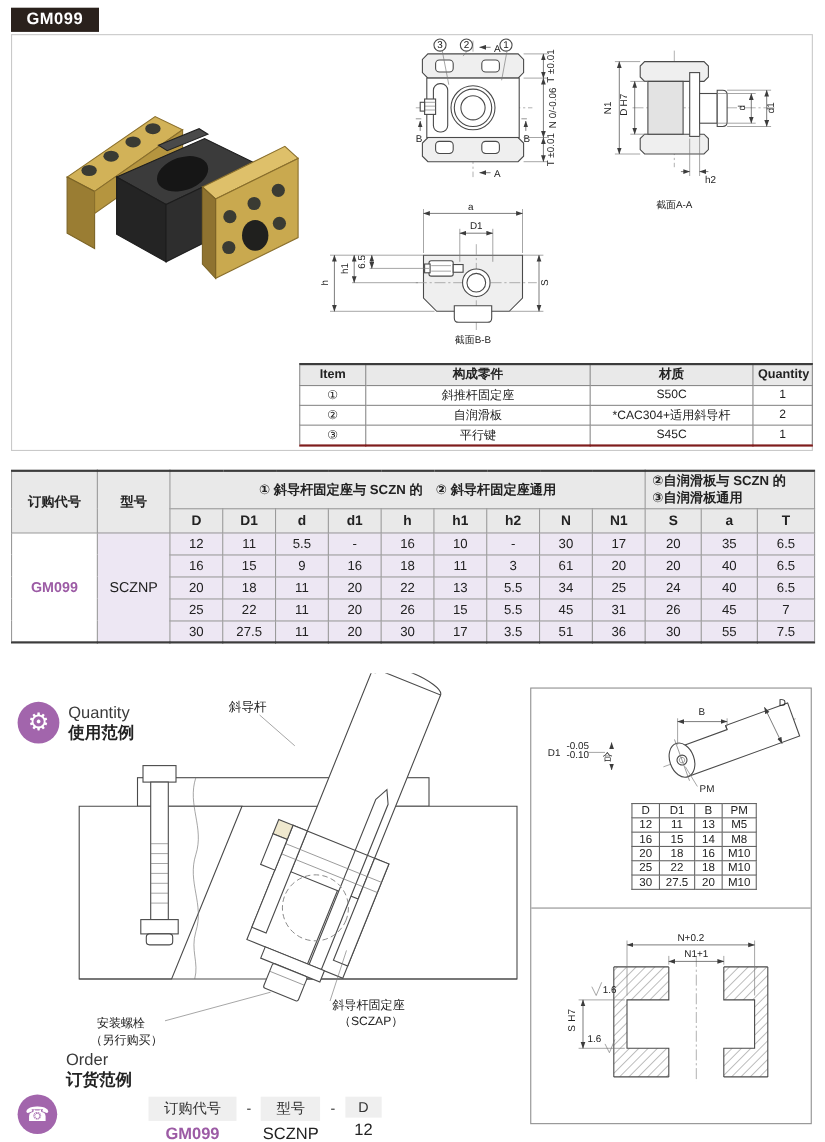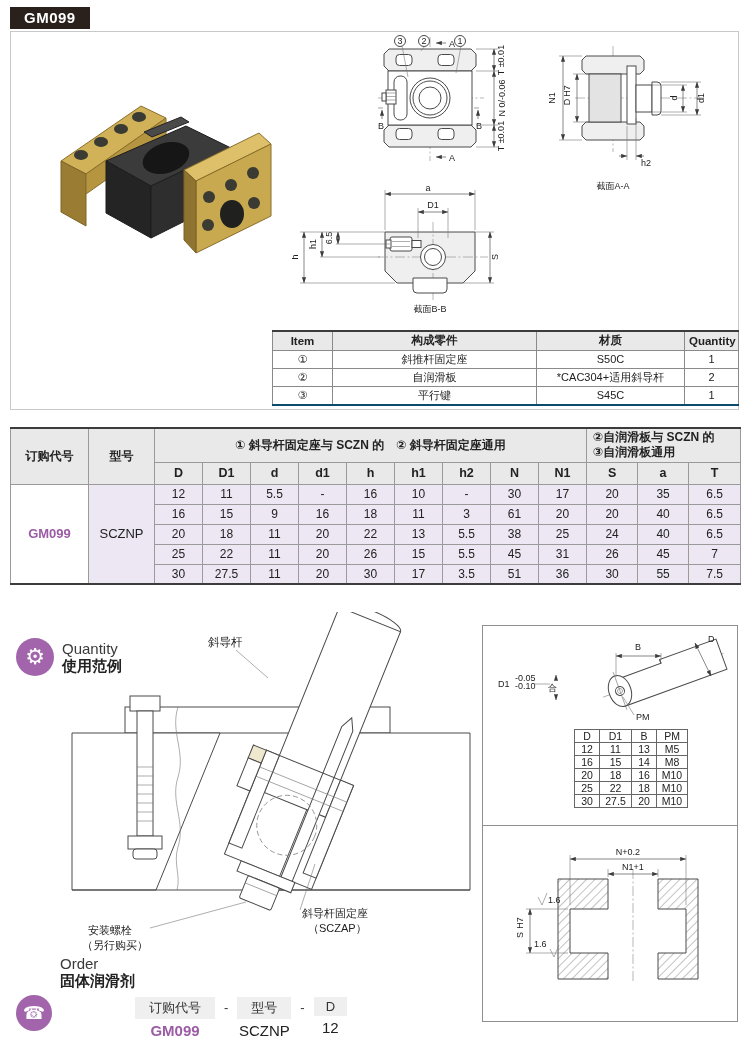--- a/index.html
+++ b/index.html
@@ -7,21 +7,21 @@
   body { width:750px; height:1038px; position:relative; font-family:"Liberation Sans","DejaVu Sans",sans-serif; color:#222; overflow:hidden; }
 
   .badge { position:absolute; left:10px; top:7px; background:#2a211c; color:#fff; font-weight:bold; font-size:15px; letter-spacing:.5px; padding:2px 14px 3px; }
 
   .topbox { position:absolute; left:10px; top:31px; width:729px; height:379px; border:1px solid #c9c9c9; background:#fff; }
   .abs { position:absolute; }
 
   
   table { border-collapse:collapse; table-layout:fixed; }
   .parts-table { position:absolute; left:261px; top:298px; width:466px; font-size:11px; text-align:center;
-                 border-top:2px solid #3c3c3c; border-bottom:2px solid #0c4a6e; }
+                 border-top:2px solid #3c3c3c; border-bottom:2px solid #7f1d1d; }
   .parts-table th, .parts-table td { border:1px solid #8a8a8a; height:17px; padding:1px 4px; }
   .parts-table th { background:#e9e9e9; font-size:11.5px; height:19px; }
 
   .dim-table { position:absolute; left:10px; top:427px; width:730px; text-align:center;
                border-top:2px solid #3c3c3c; border-bottom:2px solid #3c3c3c; }
   .dim-table th, .dim-table td { border:1px solid #9a9a9a; }
   .dim-table thead th { background:#e9e9e9; font-size:12.5px; }
   .dim-table tr.grp th { height:34px; font-size:12px; }
   .dim-table th.g2 { text-align:left; padding-left:6px; line-height:1.25; font-size:12px; }
   .dim-table tr.sub th { height:22px; }
@@ -332,21 +332,21 @@
         <td class="lav">6.5</td>
       </tr>
       <tr>
         <td class="lav">20</td>
         <td class="lav">18</td>
         <td class="lav">11</td>
         <td class="lav">20</td>
         <td class="lav">22</td>
         <td class="lav">13</td>
         <td class="lav">5.5</td>
-        <td class="lav">38</td>
+        <td class="lav">34</td>
         <td class="lav">25</td>
         <td class="lav">24</td>
         <td class="lav">40</td>
         <td class="lav">6.5</td>
       </tr>
       <tr>
         <td class="lav">25</td>
         <td class="lav">22</td>
         <td class="lav">11</td>
         <td class="lav">20</td>
@@ -525,21 +525,21 @@
       <text class="dt" x="44" y="116" font-size="7">1.6</text>
     </svg>
   </div>
 </div>
 
 <div class="abs circle-icon" style="left:16px;top:995px;width:36px;height:36px;font-size:18px">
     <span>☎</span>
   </div>
 <div class="abs" style="left:60px;top:955px">
   <div class="sec-label-en">Order</div>
-  <div class="sec-label-zh">固体润滑剂</div>
+  <div class="sec-label-zh">订货范例</div>
 </div>
 <div class="order-fields">
   <div class="field">
     <div class="field-label">订购代号</div>
     <div class="field-value purple">GM099</div>
   </div>
   <div class="sep">-</div>
   <div class="field">
     <div class="field-label">型号</div>
     <div class="field-value">SCZNP</div>

